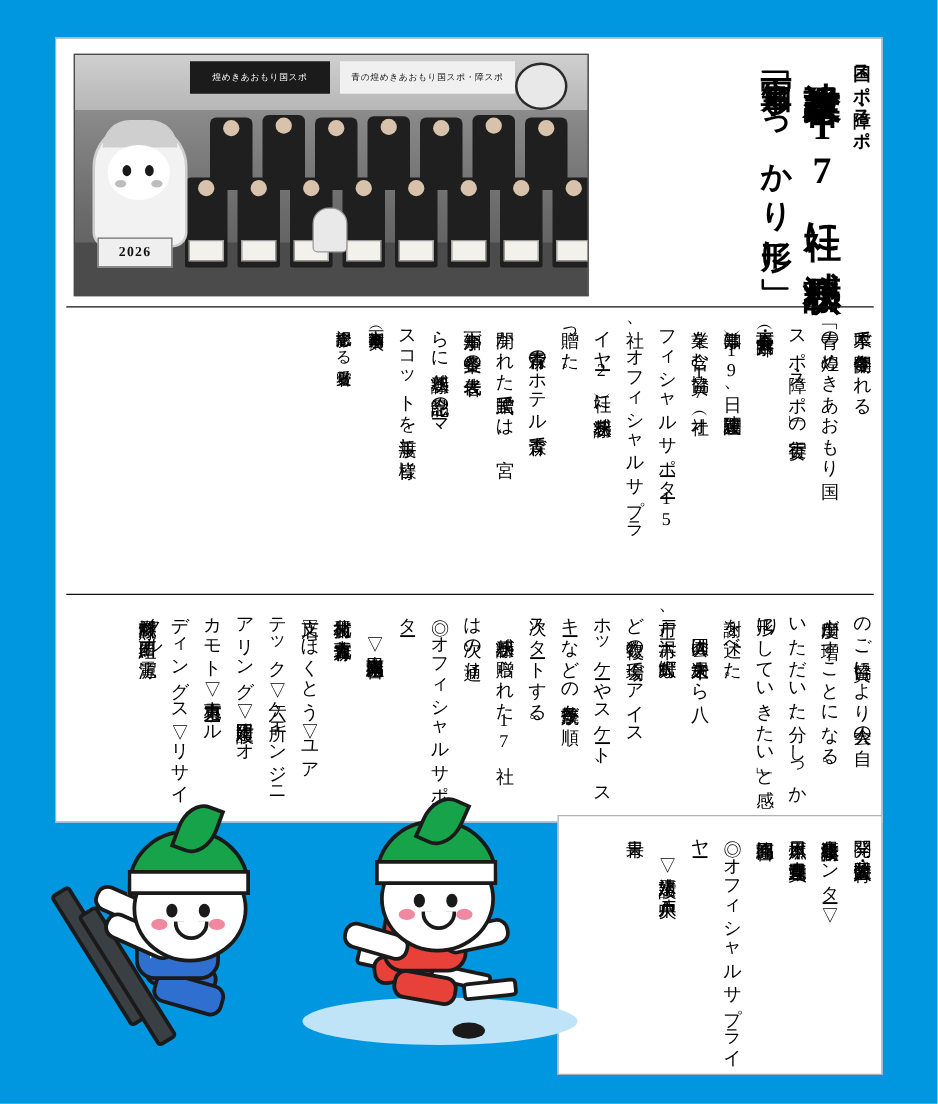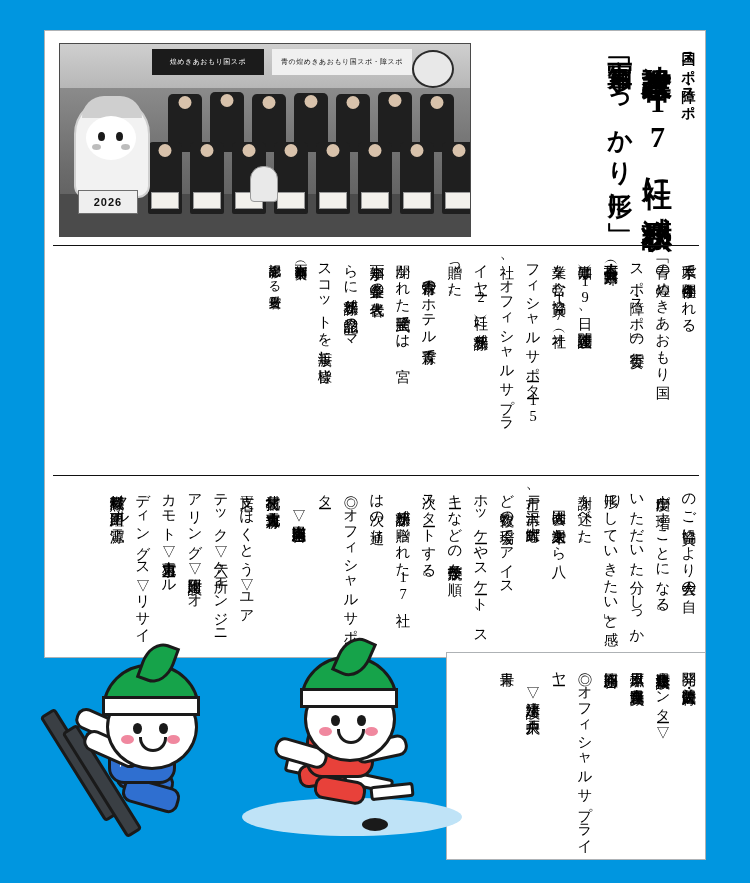--- a/index.html
+++ b/index.html
@@ -41,20 +41,21 @@
   #photo {
     position: absolute;
     left: 14px;
     top: 12px;
     width: 412px;
     height: 194px;
     background: #6e6e6e;
     overflow: hidden;
     border: 1px solid #4a4a4a;
     box-sizing: border-box;
+    font-family: Liberation Serif, serif;
   }
   #photo .banner-wall {
     position: absolute;
     left: 0; top: 0; right: 0; height: 44px;
     background: linear-gradient(180deg,#cfcfcf 0%, #b7b7b7 100%);
   }
   #photo .banner-strip {
     position: absolute;
     top: 5px;
     height: 26px;

